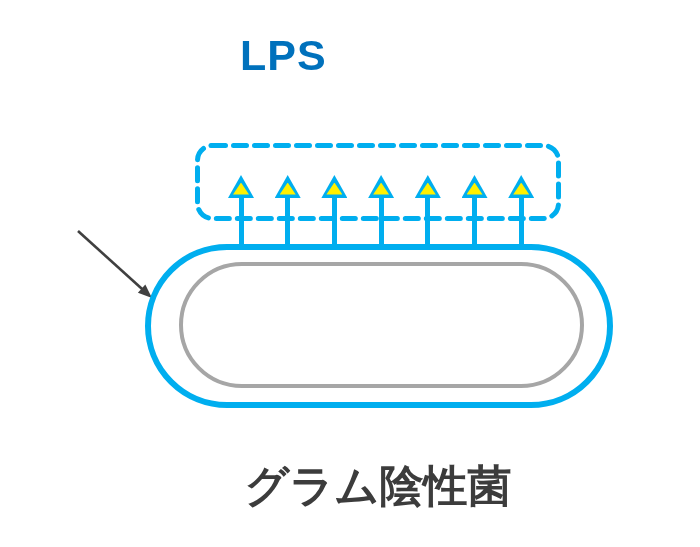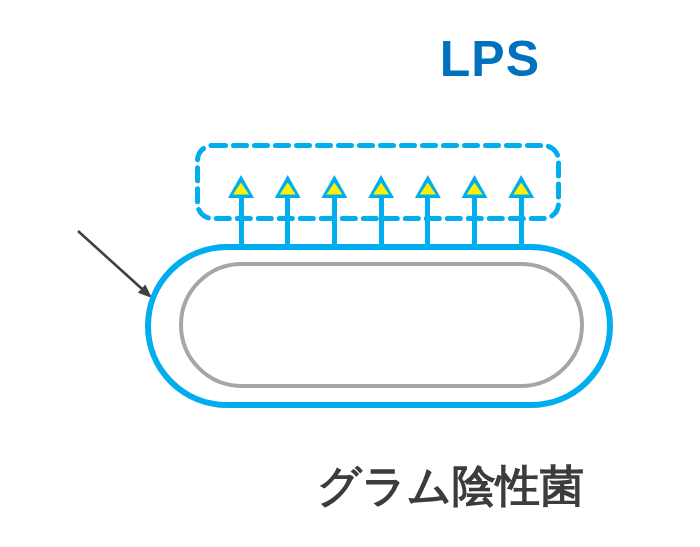--- a/index.html
+++ b/index.html
@@ -22,22 +22,22 @@
     background: var(--background);
     overflow: hidden;
   }
 
   
   .title {
     position: absolute;
     left: 240px;
     top: 34px;
     width: 300px;
-    text-align: right;
-    font-size: 50px;
+    text-align: left;
+    font-size: 43px;
     font-weight: 700;
     letter-spacing: 1px;
     color: var(--blue);
     line-height: 1;
   }
 
   
   .membrane-label {
     position: absolute;
     left: 22px;
@@ -137,24 +137,24 @@
     width: 405px;
     height: 126px;
     border: 4.5px solid var(--gray);
     border-radius: 63px;
     background: var(--background);
   }
 
   
   .caption {
     position: absolute;
-    left: 184px;
+    left: 178px;
     top: 464px;
     width: 400px;
-    text-align: right;
+    text-align: center;
     font-size: 44px;
     font-weight: 700;
     color: var(--text-dark);
     line-height: 1;
     white-space: nowrap;
   }
 </style>
 </head>
 <body>
 

